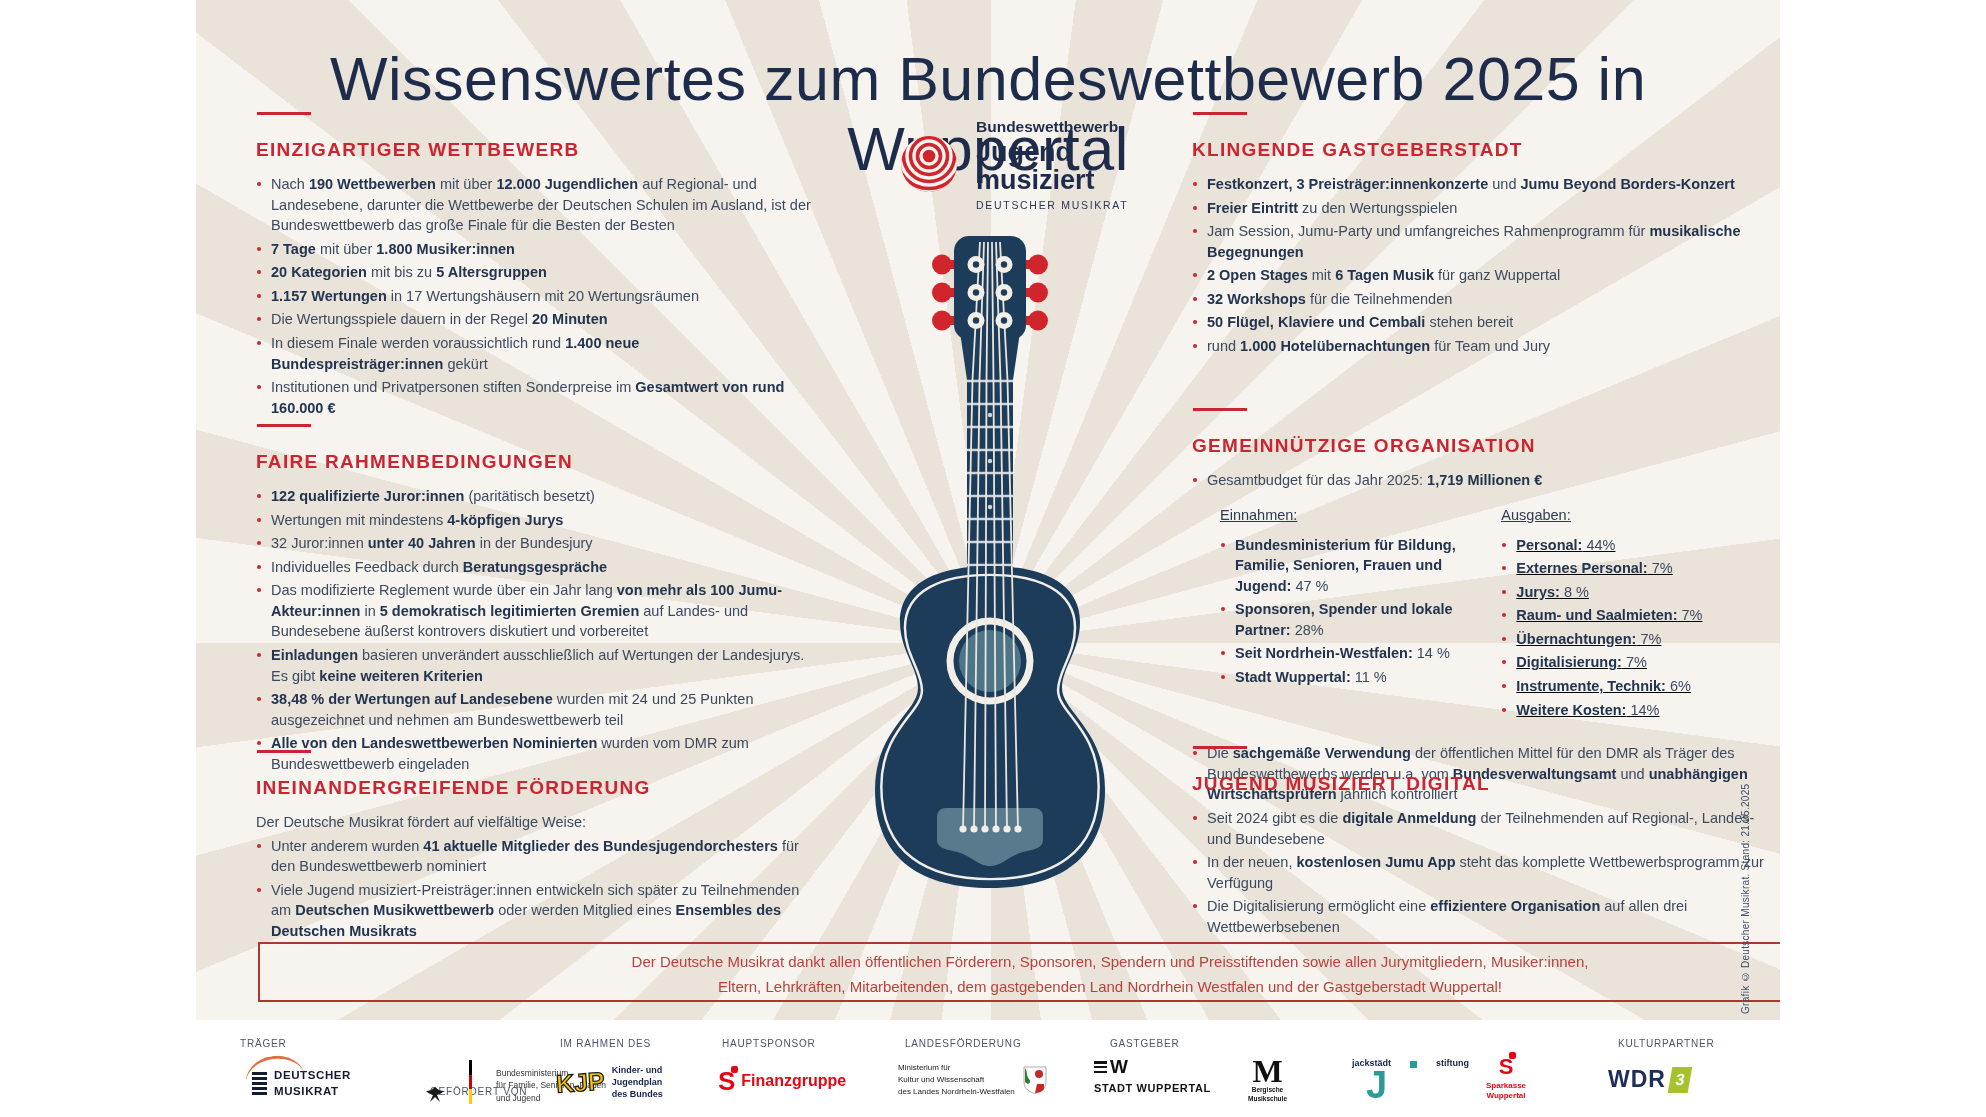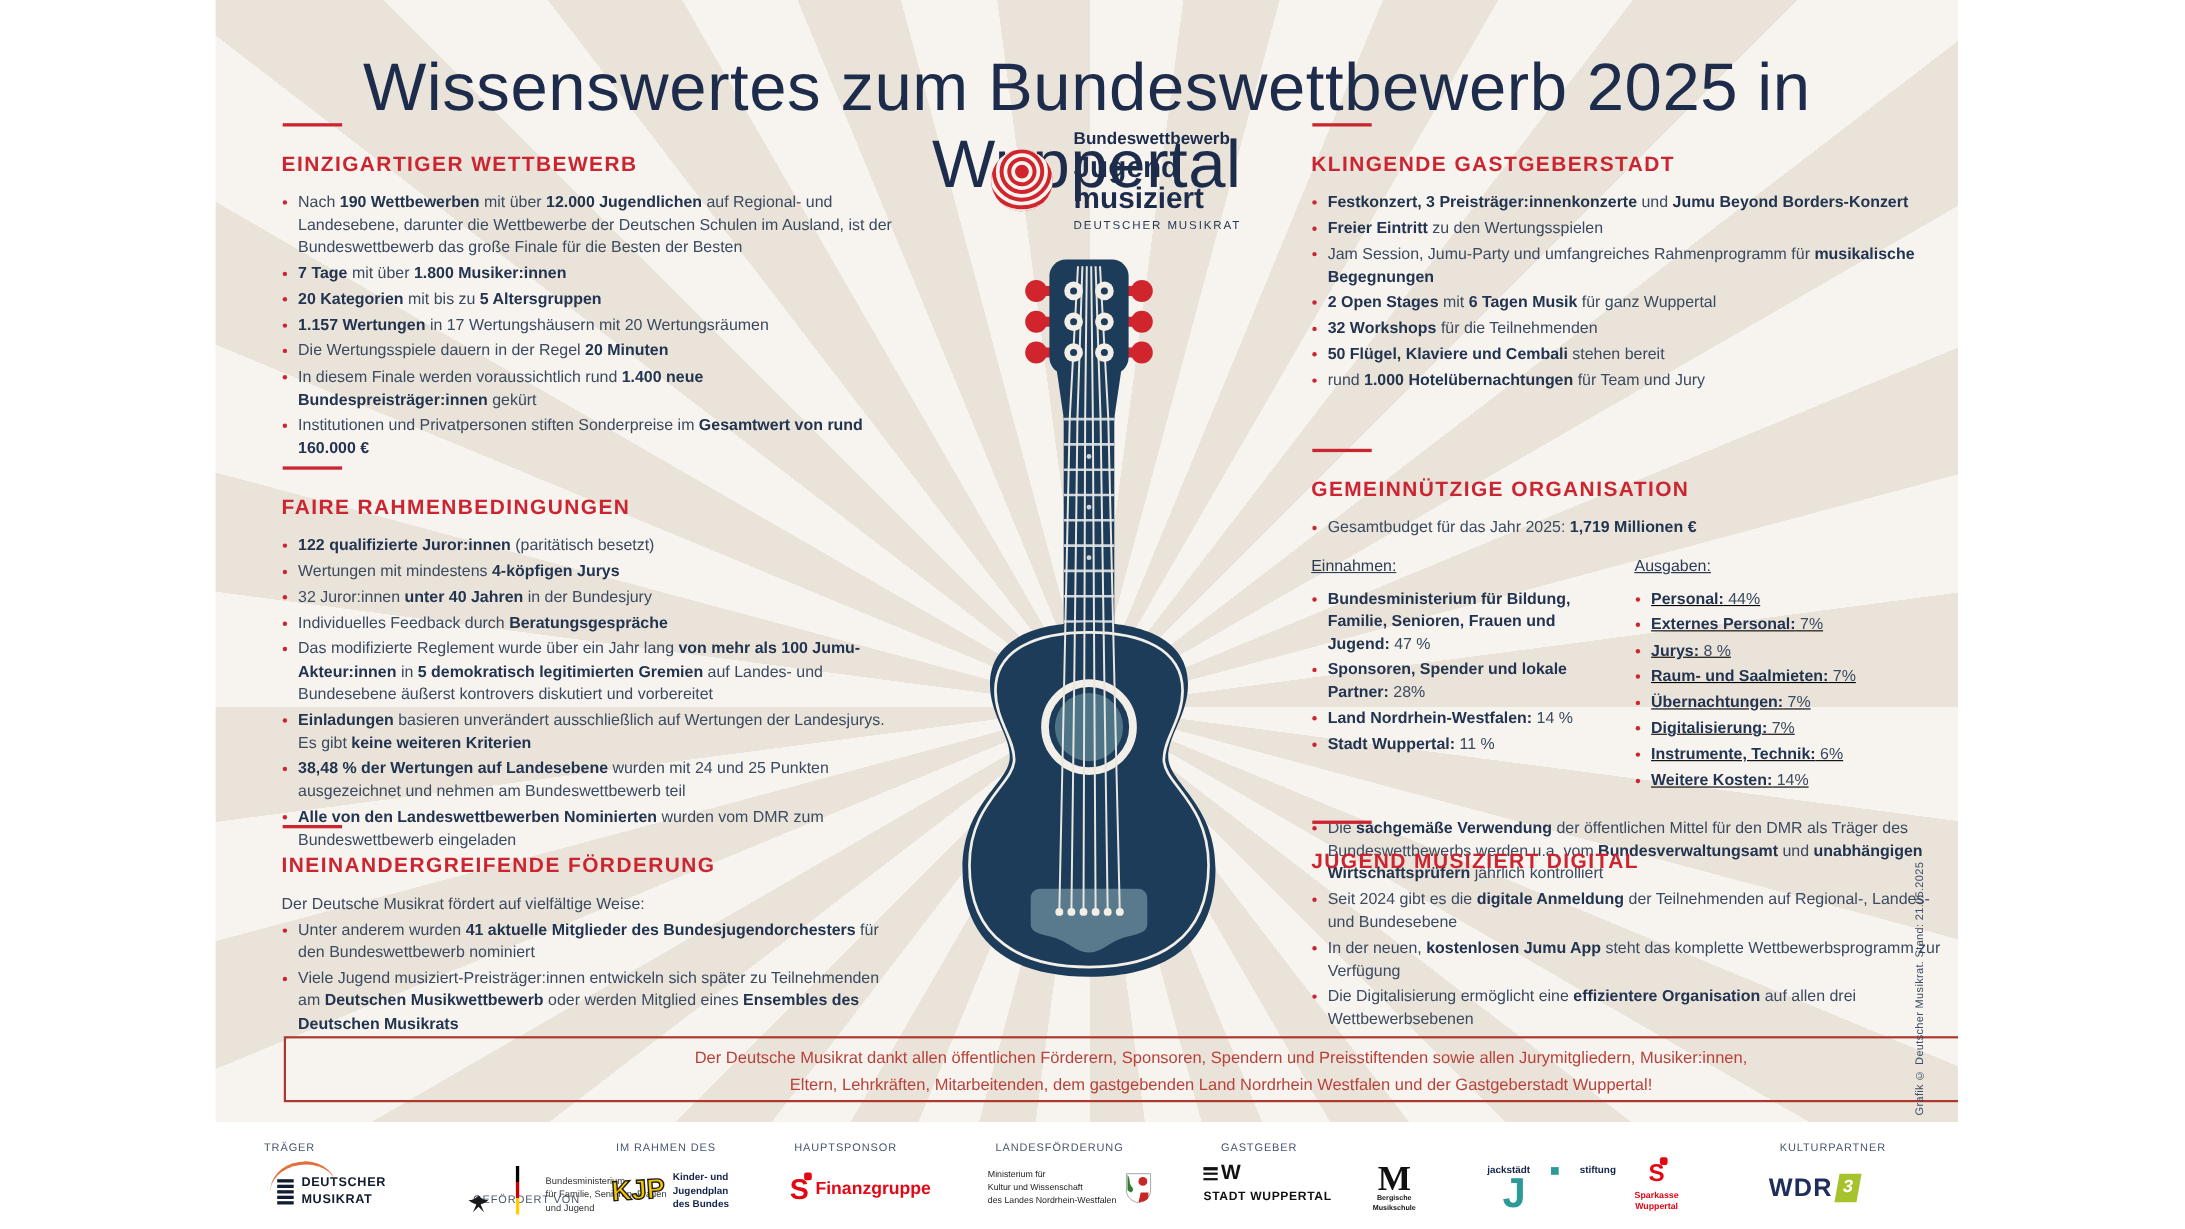--- a/index.html
+++ b/index.html
@@ -23,21 +23,21 @@
   .col-right{left:996px;width:578px;}
   .section{position:absolute;left:0;width:100%;}
   .overline{width:54px;height:3px;background:#cb2531;margin:0 0 24px 1px;}
   .sec-h{margin:0 0 13px 0;font-size:19px;font-weight:700;color:#cb2531;letter-spacing:1.3px;}
   .intro{margin:0 0 3px 0;font-size:14.5px;line-height:1.42;color:#3b4a5f;}
   .item{position:relative;padding-left:15px;margin-bottom:3px;
     font-size:14.5px;line-height:1.42;color:#3b4a5f;}
   .item::before{content:"";position:absolute;left:1px;top:8px;width:4px;height:4px;
     border-radius:50%;background:#cb2531;}
   .item b{color:#22344f;font-weight:700;}
-  .budget{display:flex;gap:26px;margin-top:16px;}
+  .budget{display:flex;gap:26px;margin-top:16px;margin-left:28px;}
   .budget-col{width:268px;}
   .budget-col:last-child{width:282px;text-decoration:underline;}
   .budget-h{font-size:14.5px;color:#2c3c55;text-decoration:underline;margin:0 0 12px 0;}
   .mt20{margin-top:20px;}
   
   .brand{position:absolute;left:780px;top:118px;color:#1e2c4c;}
   .brand-top{font-size:15.5px;font-weight:700;margin-bottom:2px;}
   .brand-main{font-size:27px;font-weight:700;line-height:1.04;}
   .brand-sub{font-size:10.5px;letter-spacing:1.7px;margin-top:5px;color:#273754;}
   .rosette{position:absolute;left:694px;top:124px;}
@@ -276,21 +276,21 @@
       <h2 class="sec-h">GEMEINNÜTZIGE ORGANISATION</h2>
       <div>
           <div class="item"><span>Gesamtbudget für das Jahr 2025: </span><b>1,719 Millionen €</b></div>
         </div>
       <div class="budget">
         <div class="budget-col">
           <p class="budget-h">Einnahmen:</p>
           <div>
               <div class="item"><b>Bundesministerium für Bildung, Familie, Senioren, Frauen und Jugend:</b><span> 47 %</span></div>
               <div class="item"><b>Sponsoren, Spender und lokale Partner:</b><span> 28%</span></div>
-              <div class="item"><b>Land Nordrhein-Westfalen:</b><span> 14 %</span></div>
+              <div class="item"><b>Seit Nordrhein-Westfalen:</b><span> 14 %</span></div>
               <div class="item"><b>Stadt Wuppertal:</b><span> 11 %</span></div>
             </div>
         </div>
         <div class="budget-col">
           <p class="budget-h">Ausgaben:</p>
           <div>
               <div class="item"><b>Personal:</b><span> 44%</span></div>
               <div class="item"><b>Externes Personal:</b><span> 7%</span></div>
               <div class="item"><b>Jurys:</b><span> 8 %</span></div>
               <div class="item"><b>Raum- und Saalmieten:</b><span> 7%</span></div>

